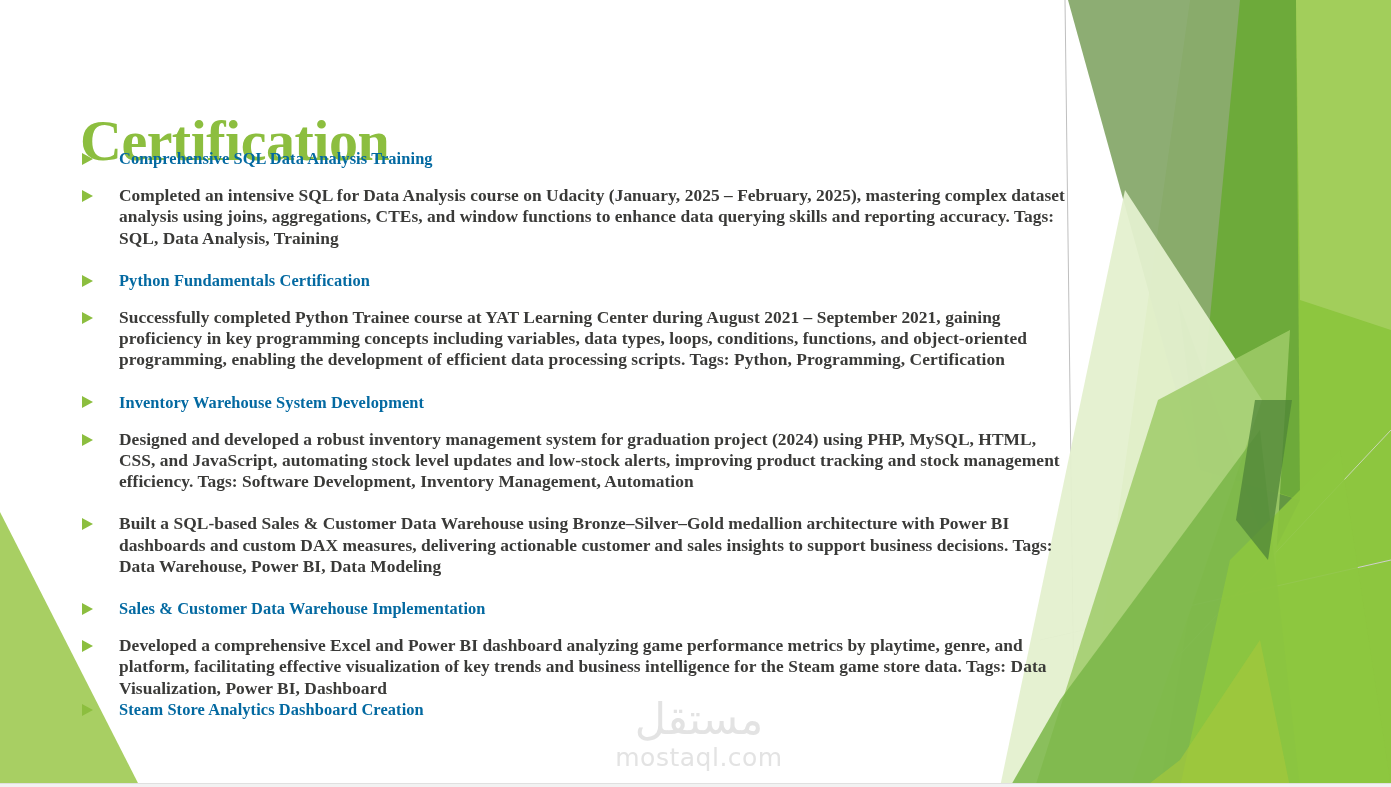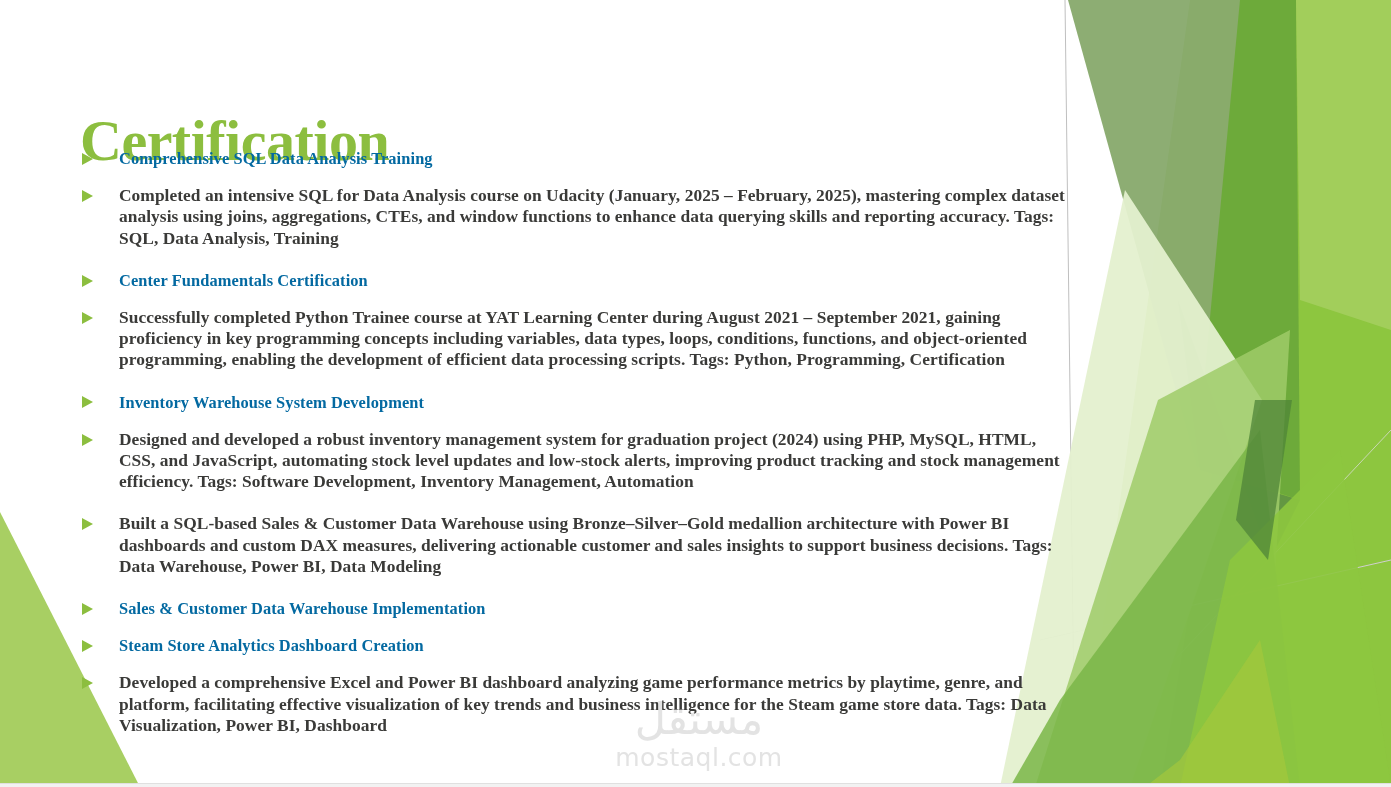--- a/index.html
+++ b/index.html
@@ -176,21 +176,21 @@
         <span class="bullet-text">Comprehensive SQL Data Analysis Training</span>
       </div>
 
       <div class="bullet-row body">
         <span class="bullet-marker"></span>
         <span class="bullet-text">Completed an intensive SQL for Data Analysis course on Udacity (January, 2025 – February, 2025), mastering complex dataset analysis using joins, aggregations, CTEs, and window functions to enhance data querying skills and reporting accuracy. Tags: SQL, Data Analysis, Training</span>
       </div>
 
       <div class="bullet-row heading">
         <span class="bullet-marker"></span>
-        <span class="bullet-text">Center Fundamentals Certification</span>
+        <span class="bullet-text">Python Fundamentals Certification</span>
       </div>
 
       <div class="bullet-row body">
         <span class="bullet-marker"></span>
         <span class="bullet-text">Successfully completed Python Trainee course at YAT Learning Center during August 2021 – September 2021, gaining proficiency in key programming concepts including variables, data types, loops, conditions, functions, and object-oriented programming, enabling the development of efficient data processing scripts. Tags: Python, Programming, Certification</span>
       </div>
 
       <div class="bullet-row heading">
         <span class="bullet-marker"></span>
         <span class="bullet-text">Inventory Warehouse System Development</span>
@@ -204,28 +204,28 @@
       <div class="bullet-row body">
         <span class="bullet-marker"></span>
         <span class="bullet-text">Built a SQL-based Sales &amp; Customer Data Warehouse using Bronze–Silver–Gold medallion architecture with Power BI dashboards and custom DAX measures, delivering actionable customer and sales insights to support business decisions. Tags: Data Warehouse, Power BI, Data Modeling</span>
       </div>
 
       <div class="bullet-row heading">
         <span class="bullet-marker"></span>
         <span class="bullet-text">Sales &amp; Customer Data Warehouse Implementation</span>
       </div>
 
+      <div class="bullet-row body last">
+        <span class="bullet-marker"></span>
+        <span class="bullet-text">Developed a comprehensive Excel and Power BI dashboard analyzing game performance metrics by playtime, genre, and platform, facilitating effective visualization of key trends and business intelligence for the Steam game store data. Tags: Data Visualization, Power BI, Dashboard</span>
+      </div>
+
       <div class="bullet-row heading">
         <span class="bullet-marker"></span>
         <span class="bullet-text">Steam Store Analytics Dashboard Creation</span>
-      </div>
-
-      <div class="bullet-row body last">
-        <span class="bullet-marker"></span>
-        <span class="bullet-text">Developed a comprehensive Excel and Power BI dashboard analyzing game performance metrics by playtime, genre, and platform, facilitating effective visualization of key trends and business intelligence for the Steam game store data. Tags: Data Visualization, Power BI, Dashboard</span>
       </div>
 
     </div>
   </div>
 
   <div id="watermark">
     <span id="watermark-arabic">مستقل</span>
     <span id="watermark-domain">mostaql.com</span>
   </div>
 

